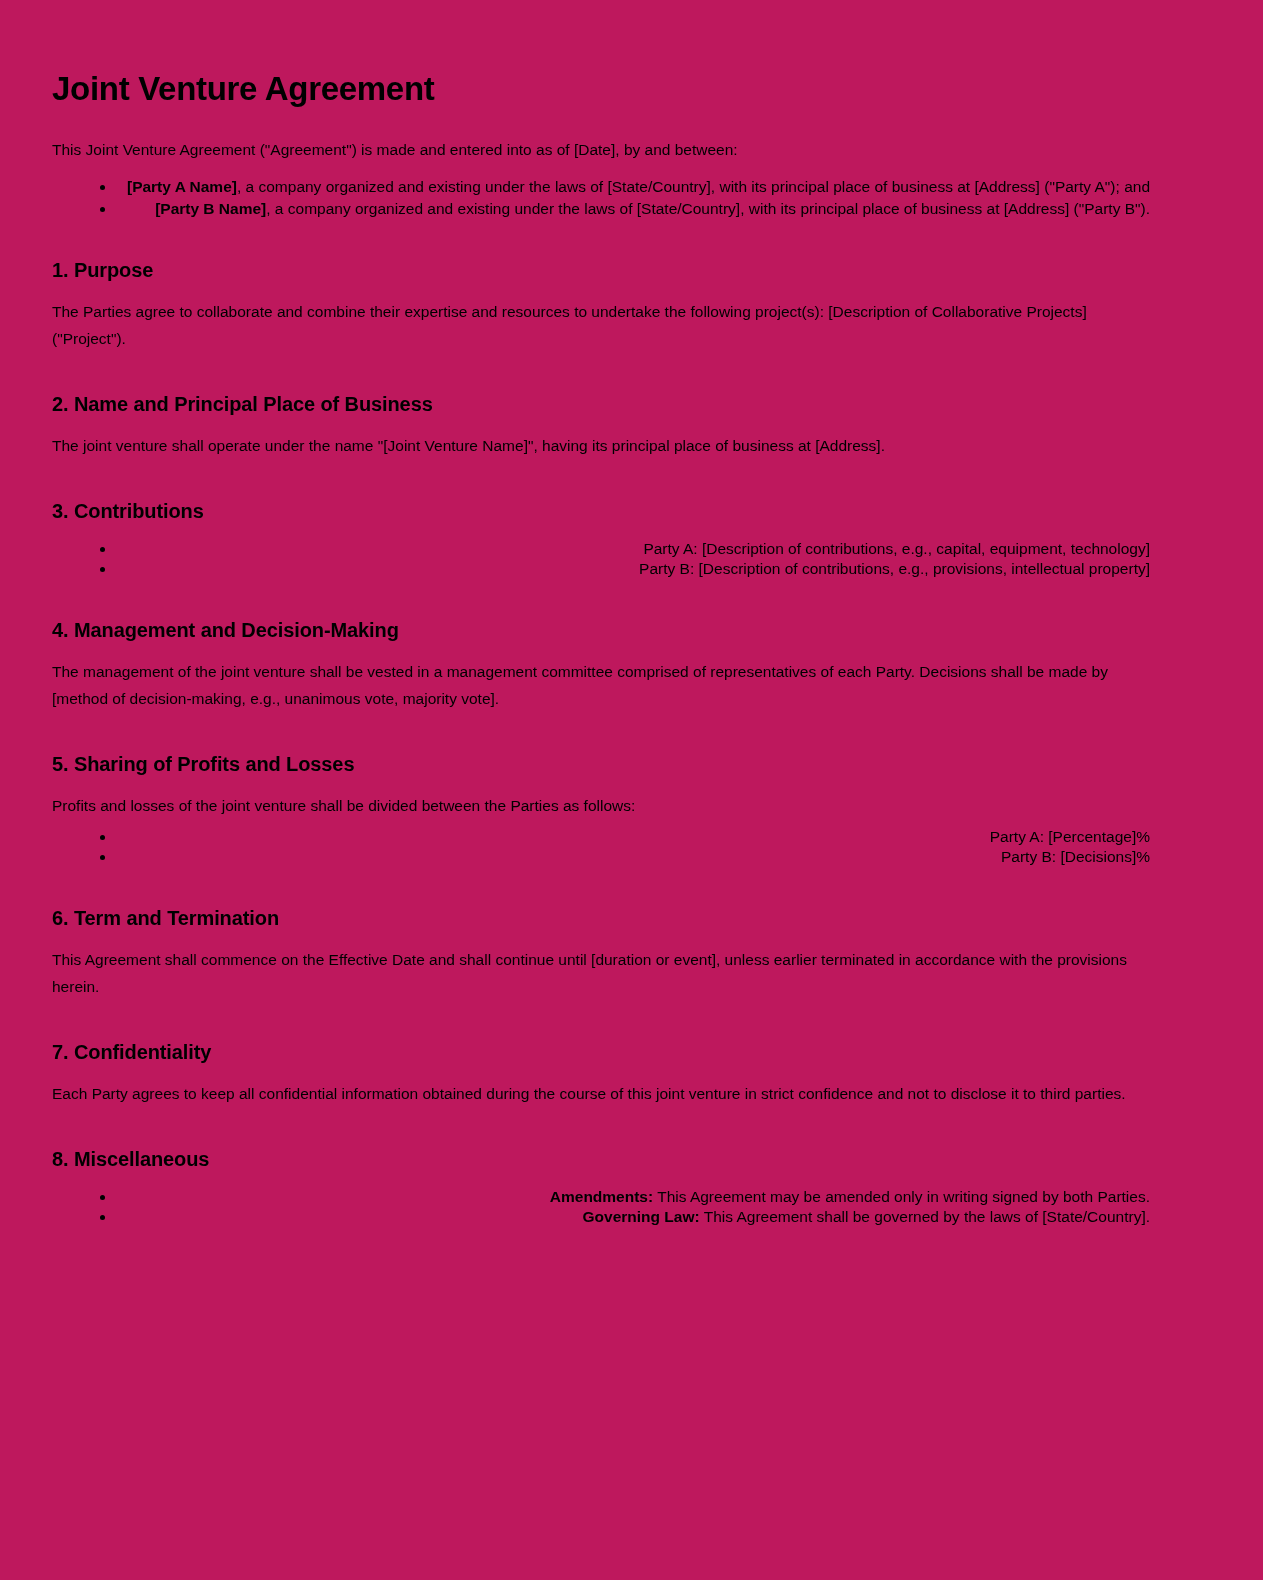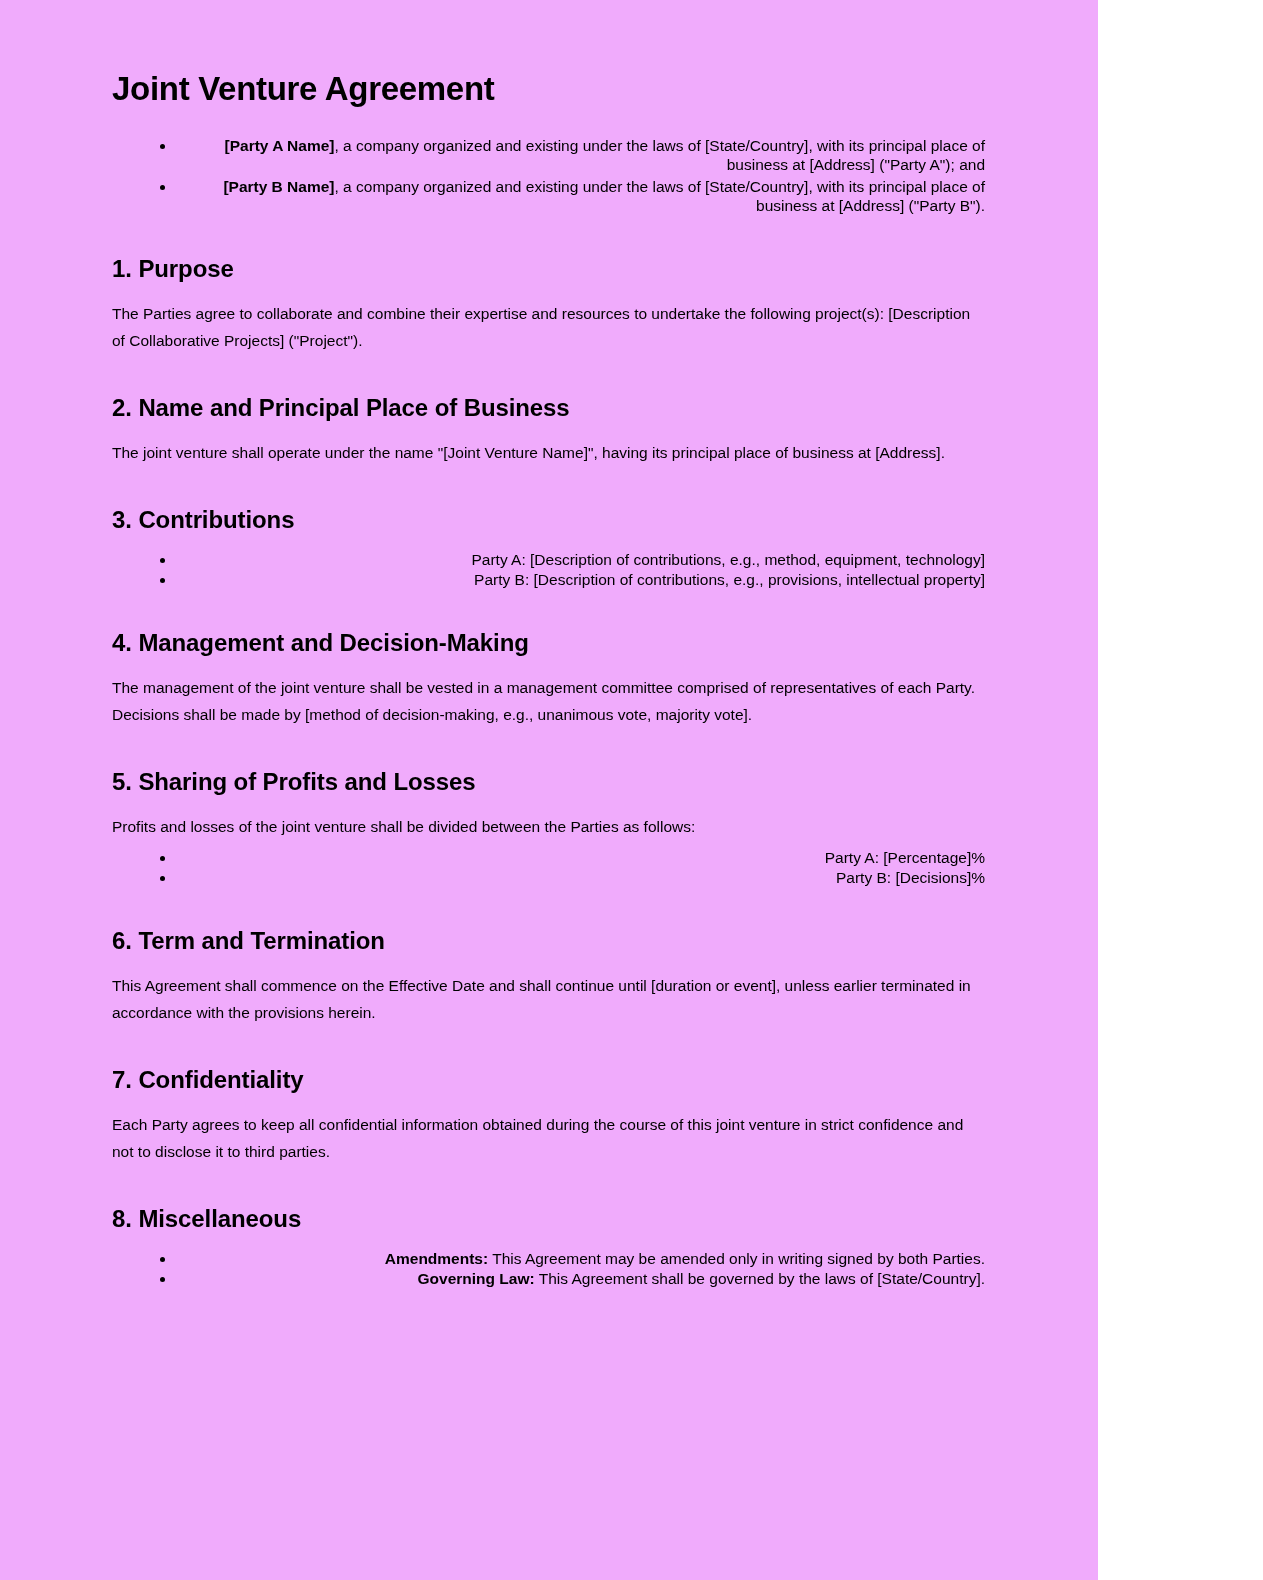--- a/index.html
+++ b/index.html
@@ -9,44 +9,44 @@
   }
   body {
     width: 1263px;
     height: 1580px;
     font-family: "Liberation Sans", sans-serif;
     color: #000000;
     -webkit-font-smoothing: antialiased;
   }
   .page {
     box-sizing: border-box;
-    width: 1098px;
+    width: 1263px;
     min-height: 1580px;
-    background: #f0abfc;
-    padding: 70px 113px 40px 112px;
+    background: #be185d;
+    padding: 70px 113px 40px 52px;
   }
   .doc-title {
     font-size: 33px;
     font-weight: bold;
     line-height: 1.15;
     letter-spacing: -0.3px;
     margin: 0 0 28px 0;
     color: #000;
   }
   p.body-text {
     font-size: 15.5px;
     line-height: 27px;
     margin: 0 0 14px 0;
     color: #000;
   }
   p.tight {
     margin-bottom: 0;
   }
   h2.section-heading {
-    font-size: 24px;
+    font-size: 20px;
     font-weight: bold;
     line-height: 1.2;
     letter-spacing: -0.1px;
     margin: 40px 0 16px 0;
     color: #000;
   }
   ul.doc-list {
     margin: 8px 0 10px 0;
     padding-left: 64px;
     list-style-type: disc;
@@ -69,36 +69,37 @@
     font-weight: bold;
   }
 </style>
 </head>
 <body>
 
 <div class="page">
 
   <h1 class="doc-title">Joint Venture Agreement</h1>
 
+  <p class="body-text">This Joint Venture Agreement ("Agreement") is made and entered into as of [Date], by and between:</p>
 
   <ul class="doc-list party-list">
     <li><span class="b">[Party A Name]</span><span>, a company organized and existing under the laws of [State/Country], with its principal place of business at [Address] ("Party A"); and</span></li>
     <li><span class="b">[Party B Name]</span><span>, a company organized and existing under the laws of [State/Country], with its principal place of business at [Address] ("Party B").</span></li>
   </ul>
 
 
   <h2 class="section-heading">1. Purpose</h2>
   <p class="body-text">The Parties agree to collaborate and combine their expertise and resources to undertake the following project(s): [Description of Collaborative Projects] ("Project").</p>
 
   <h2 class="section-heading">2. Name and Principal Place of Business</h2>
   <p class="body-text">The joint venture shall operate under the name "[Joint Venture Name]", having its principal place of business at [Address].</p>
 
   <h2 class="section-heading">3. Contributions</h2>
   <ul class="doc-list">
-    <li>Party A: [Description of contributions, e.g., method, equipment, technology]</li>
+    <li>Party A: [Description of contributions, e.g., capital, equipment, technology]</li>
     <li>Party B: [Description of contributions, e.g., provisions, intellectual property]</li>
   </ul>
 
   <h2 class="section-heading">4. Management and Decision-Making</h2>
   <p class="body-text">The management of the joint venture shall be vested in a management committee comprised of representatives of each Party. Decisions shall be made by [method of decision-making, e.g., unanimous vote, majority vote].</p>
 
   <h2 class="section-heading">5. Sharing of Profits and Losses</h2>
   <p class="body-text tight">Profits and losses of the joint venture shall be divided between the Parties as follows:</p>
   <ul class="doc-list">
     <li>Party A: [Percentage]%</li>

